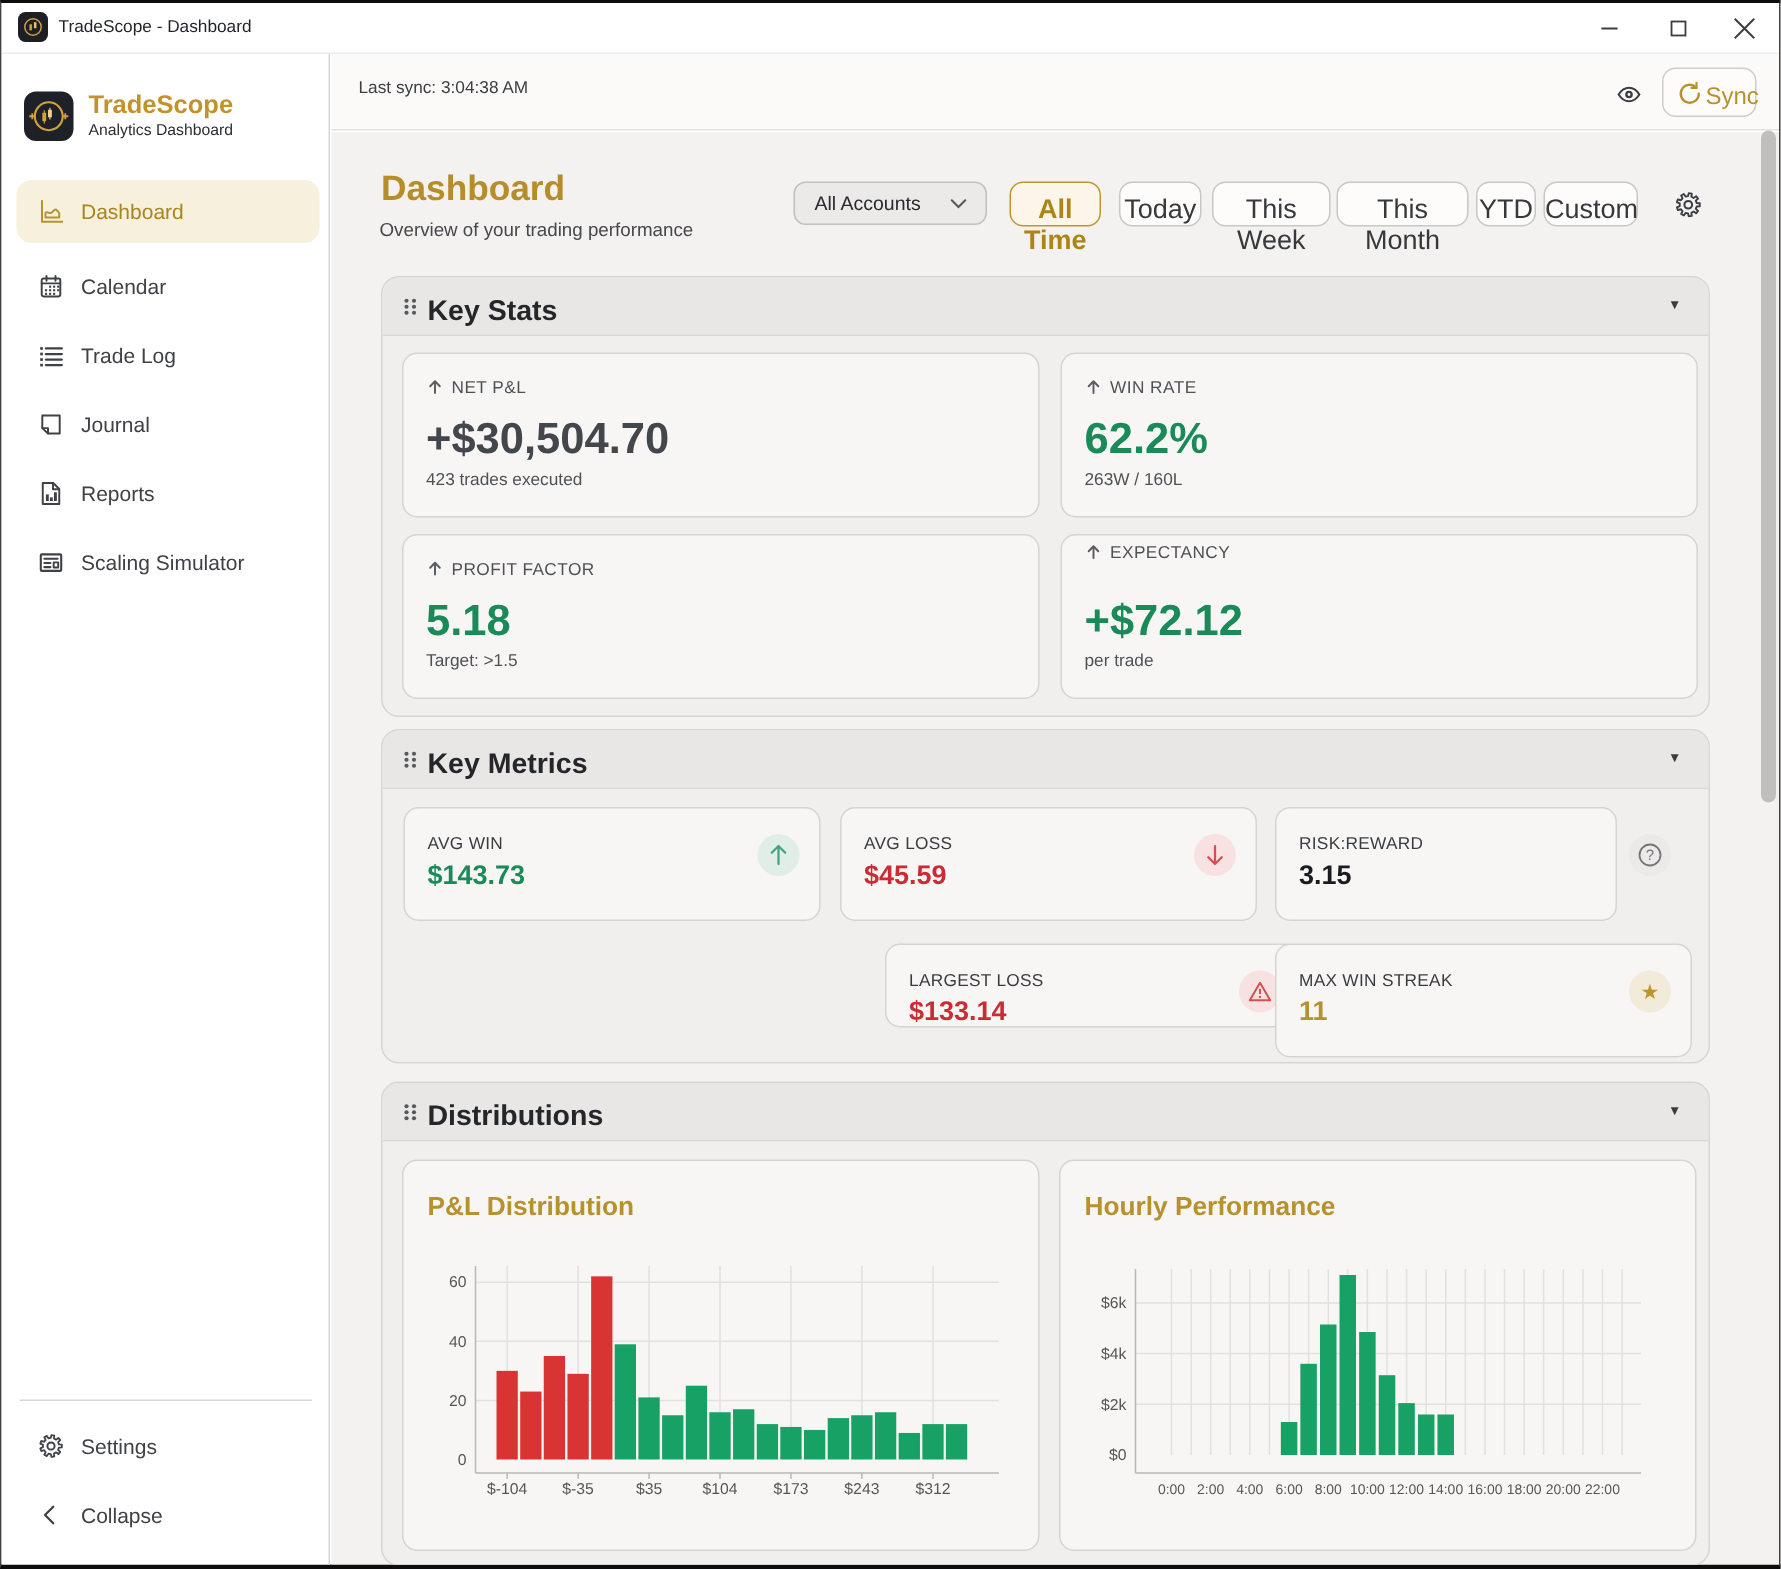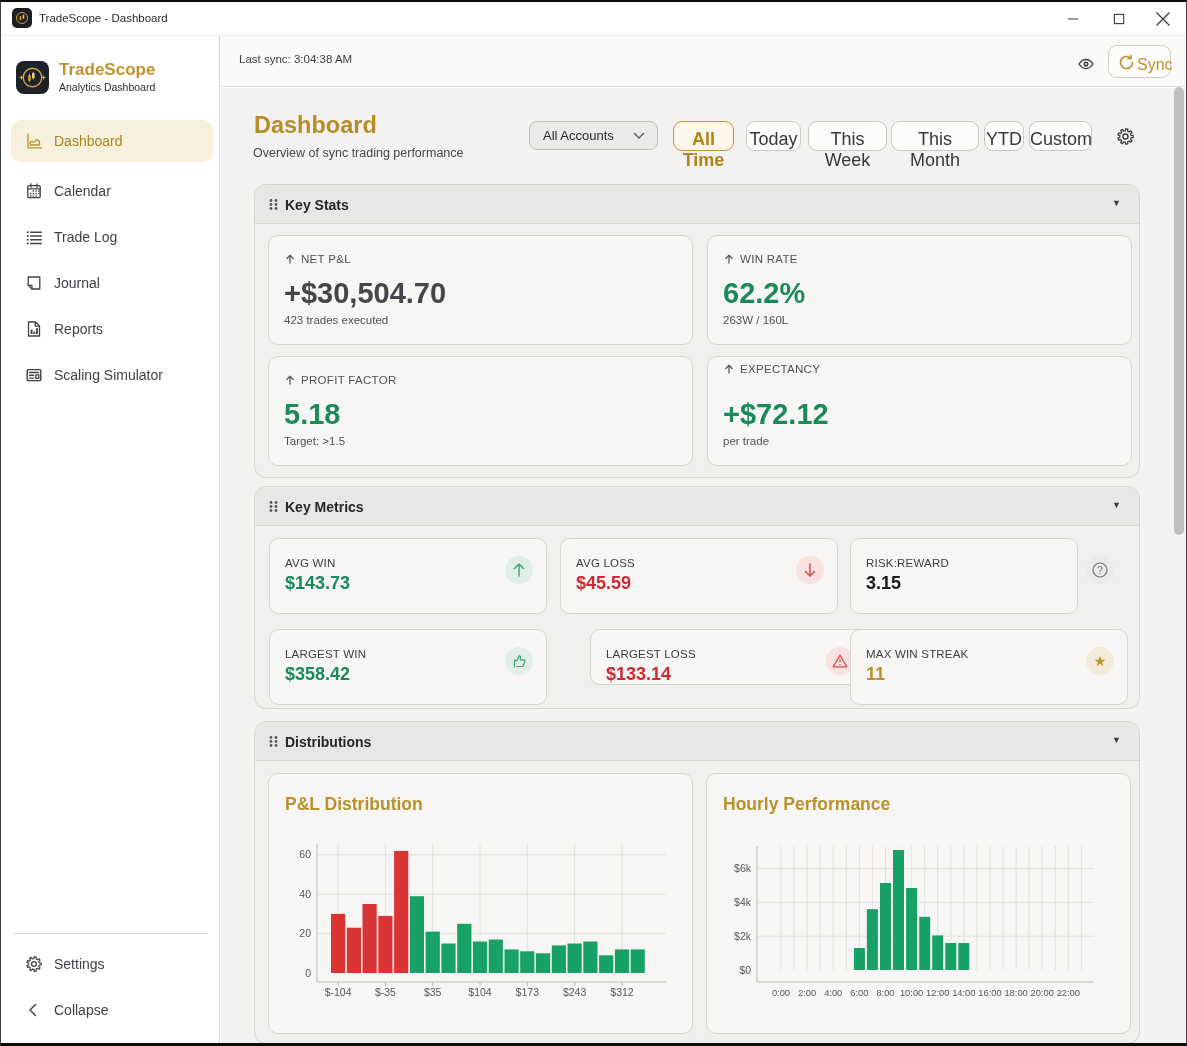--- a/index.html
+++ b/index.html
@@ -38,21 +38,21 @@
 .subtitle { position:absolute; left:32px; top:58px; font-size:12.5px; color:#45474c; }
 
 .select { position:absolute; left:308px; top:33px; width:129px; height:29px; background:#eceae8; border:1px solid #c2c0bd; border-radius:8px; }
 .select .sv { position:absolute; left:13px; top:6px; font-size:13px; color:#27292e; }
 .fbtn { position:absolute; top:33px; height:30px; background:#fdfcfb; border:1px solid #c9c7c4; border-radius:9px; font-size:18px; color:#36383c; text-align:center; }
 .fbtn span { position:relative; top:7px; }
 .fbtn.on { background:#fbf6e9; border:1.5px solid #bf962d; color:#ad8516; font-weight:bold; }
 
 .panel { position:absolute; left:33px; width:886px; background:#f1efed; border:1px solid #d7d5d2; border-radius:12px; }
 .phead { position:relative; height:39px; background:#e8e7e5; border-bottom:1px solid #d9d7d4; border-radius:11px 11px 0 0; }
-.phead .ptitle { position:absolute; left:30px; top:12px; font-size:14px; font-weight:bold; color:#24262a; }
+.phead .ptitle { position:absolute; left:30px; top:12px; font-size:19px; font-weight:bold; color:#24262a; }
 .phead .dots { position:absolute; left:13px; top:12px; }
 .phead .caret { position:absolute; right:18px; top:13px; font-size:9px; color:#3a3c40; }
 .card { position:absolute; background:#f7f6f4; border:1px solid #d6d4d1; border-radius:10px; }
 .slabel2 { font-size:11.5px; color:#4e5156; letter-spacing:0.3px; }
 .statval { font-weight:bold; }
 .green { color:#198a58; }
 .red { color:#cd2b33; }
 .gold { color:#b8912c; }
 .dark { color:#43464b; }
 .circ { position:absolute; width:28px; height:28px; border-radius:50%; }
@@ -202,21 +202,21 @@
       <svg style="position:absolute; left:9px; top:8px;" width="17" height="17" viewBox="0 0 17 17" fill="none" stroke="#b8912c" stroke-width="1.6" stroke-linecap="round">
         <path d="M14.5 8.5 A6 6 0 1 1 12.7 4.2"></path>
         <path d="M13 1.2 L13 4.6 L9.6 4.6" stroke-width="1.4"></path>
       </svg>
       <div class="slabel">Sync</div>
     </div>
 </div>
 
 <div class="content">
   <div class="h1">Dashboard</div>
-  <div class="subtitle">Overview of sync trading performance</div>
+  <div class="subtitle">Overview of your trading performance</div>
   <div class="select">
       <div class="sv">All Accounts</div>
       <svg style="position:absolute; right:12px; top:10px;" width="12" height="8" viewBox="0 0 12 8">
         <path d="M1.5 1.5 L6 6 L10.5 1.5" fill="none" stroke="#55585d" stroke-width="1.4" stroke-linecap="round"></path>
       </svg>
     </div>
   <div class="fbtn on" style="left:452px; width:61px"><span>All Time</span></div>
   <div class="fbtn" style="left:525px; width:55px"><span>Today</span></div>
   <div class="fbtn" style="left:587px; width:79px"><span>This Week</span></div>
   <div class="fbtn" style="left:670px; width:88px"><span>This Month</span></div>
@@ -305,29 +305,20 @@
           </svg>
         </div>
     </div>
     <div class="card" style="left:595px; top:51px; width:228px; height:76px;">
       <div class="mlabel" style="position:absolute; left:15px; top:18px;">RISK:REWARD</div>
       <div class="statval" style="position:absolute; left:15px; top:34px; font-size:18px; color:#191b1e;">3.15</div>
       <div class="circ" style="left:235px; top:17px; background:#ebeae8;">
           <svg width="28" height="28" viewBox="0 0 28 28">
             <circle cx="14" cy="14" r="7" fill="none" stroke="#737579" stroke-width="1.2"></circle>
             <text x="14" y="17.6" font-size="10" fill="#737579" text-anchor="middle" font-family="Liberation Sans">?</text>
-          </svg>
-        </div>
-    </div>
-    <div class="card" style="left:14px; top:142px; width:278px; height:76px;">
-      <div class="mlabel" style="position:absolute; left:15px; top:18px;">LARGEST WIN</div>
-      <div class="statval green" style="position:absolute; left:15px; top:34px; font-size:18px;">$358.42</div>
-      <div class="circ" style="left:235px; top:17px; background:#e0eee7;">
-          <svg width="28" height="28" viewBox="0 0 28 28">
-            <path d="M9.5 13.5 H12 L14.2 8.8 C15.2 8.8 15.8 9.5 15.6 10.6 L15.2 12.8 H18.8 C19.7 12.8 20.2 13.6 19.9 14.4 L18.3 18.6 C18.1 19.2 17.6 19.5 17 19.5 H12 M9.5 12.8 V19.8" fill="none" stroke="#3e9e78" stroke-width="1.2" stroke-linecap="round" stroke-linejoin="round"></path>
           </svg>
         </div>
     </div>
     <div class="card" style="left:315px; top:142px; width:278px; height:56px;margin-left:20px;">
       <div class="mlabel" style="position:absolute; left:15px; top:18px;">LARGEST LOSS</div>
       <div class="statval red" style="position:absolute; left:15px; top:34px; font-size:18px;">$133.14</div>
       <div class="circ" style="left:235px; top:17px; background:#f7e2e1;">
           <svg width="28" height="28" viewBox="0 0 28 28">
             <path d="M14 8.2 L20.8 19.8 H7.2 Z" fill="none" stroke="#d2504e" stroke-width="1.3" stroke-linejoin="round"></path>
             <line x1="14" y1="12.2" x2="14" y2="15.6" stroke="#d2504e" stroke-width="1.3"></line>

